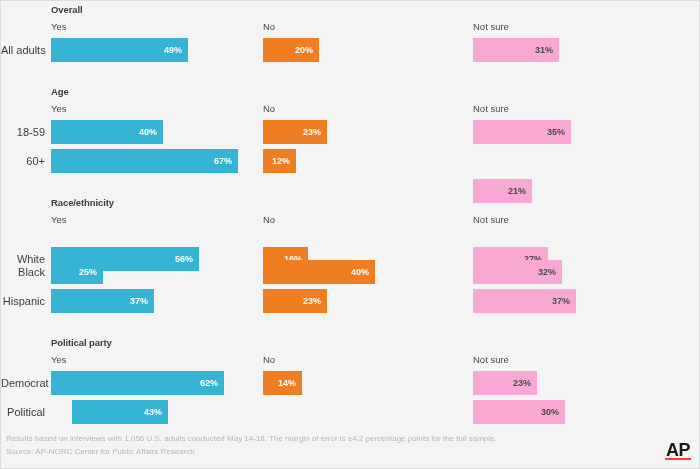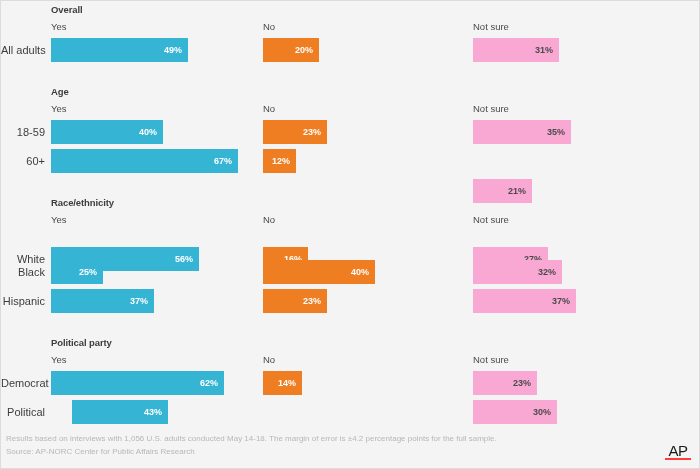--- a/index.html
+++ b/index.html
@@ -109,22 +109,22 @@
 
   #ap-logo {
     position: absolute;
     right: 10px;
     bottom: 8px;
     width: 26px;
     text-align: center;
   }
   #ap-logo .ap-text {
     font-family: "Liberation Sans", sans-serif;
-    font-weight: normal;
-    font-size: 15px;
+    font-weight: bold;
+    font-size: 18px;
     color: #1b1b1b;
     letter-spacing: -0.5px;
     line-height: 13px;
     display: block;
   }
   #ap-logo .ap-rule {
     display: block;
     margin-top: 1px;
     height: 2px;
     background: #ff3b3b;
@@ -240,21 +240,21 @@
         </div>
         <div class="bar notsure" style="left: 472px; width: 64px;">
           <span class="bar-value">23%</span>
         </div>
       </div>
       <div class="row" style="top: 63px;">
         <div class="row-label">Political</div>
         <div class="bar yes" style="left: 50px; width: 96px; margin-left: 21px;">
           <span class="bar-value">43%</span>
         </div>
-        <div class="bar notsure" style="left: 472px; width: 84px;">
+        <div class="bar notsure" style="left: 472px; width: 92px;">
           <span class="bar-value">30%</span>
         </div>
       </div>
     </div>
   </div>
 
 <div id="footer">
   <div class="foot-line" id="foot-line-1">Results based on interviews with 1,056 U.S. adults conducted May 14-18. The margin of error is ±4.2 percentage points for the full sample.</div>
   <div class="foot-line" id="foot-line-2">Source: AP-NORC Center for Public Affairs Research</div>
   <div id="ap-logo">

